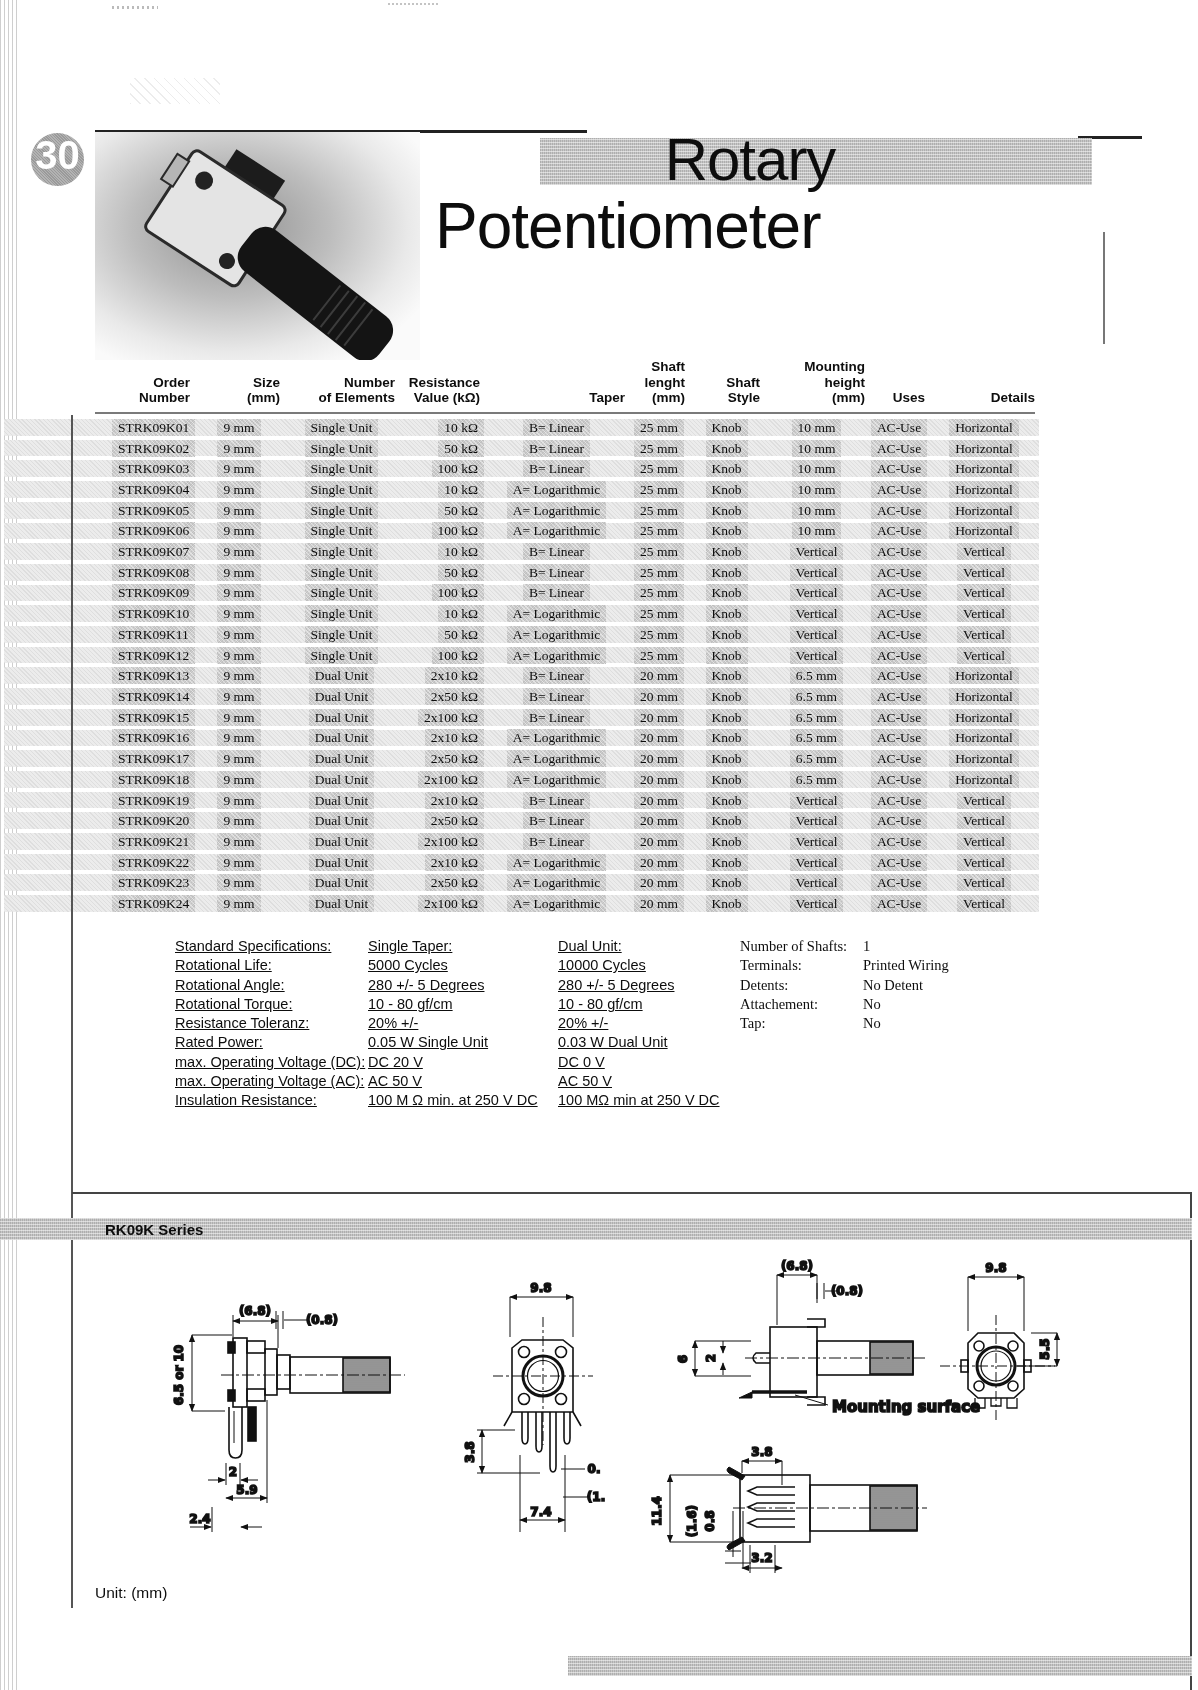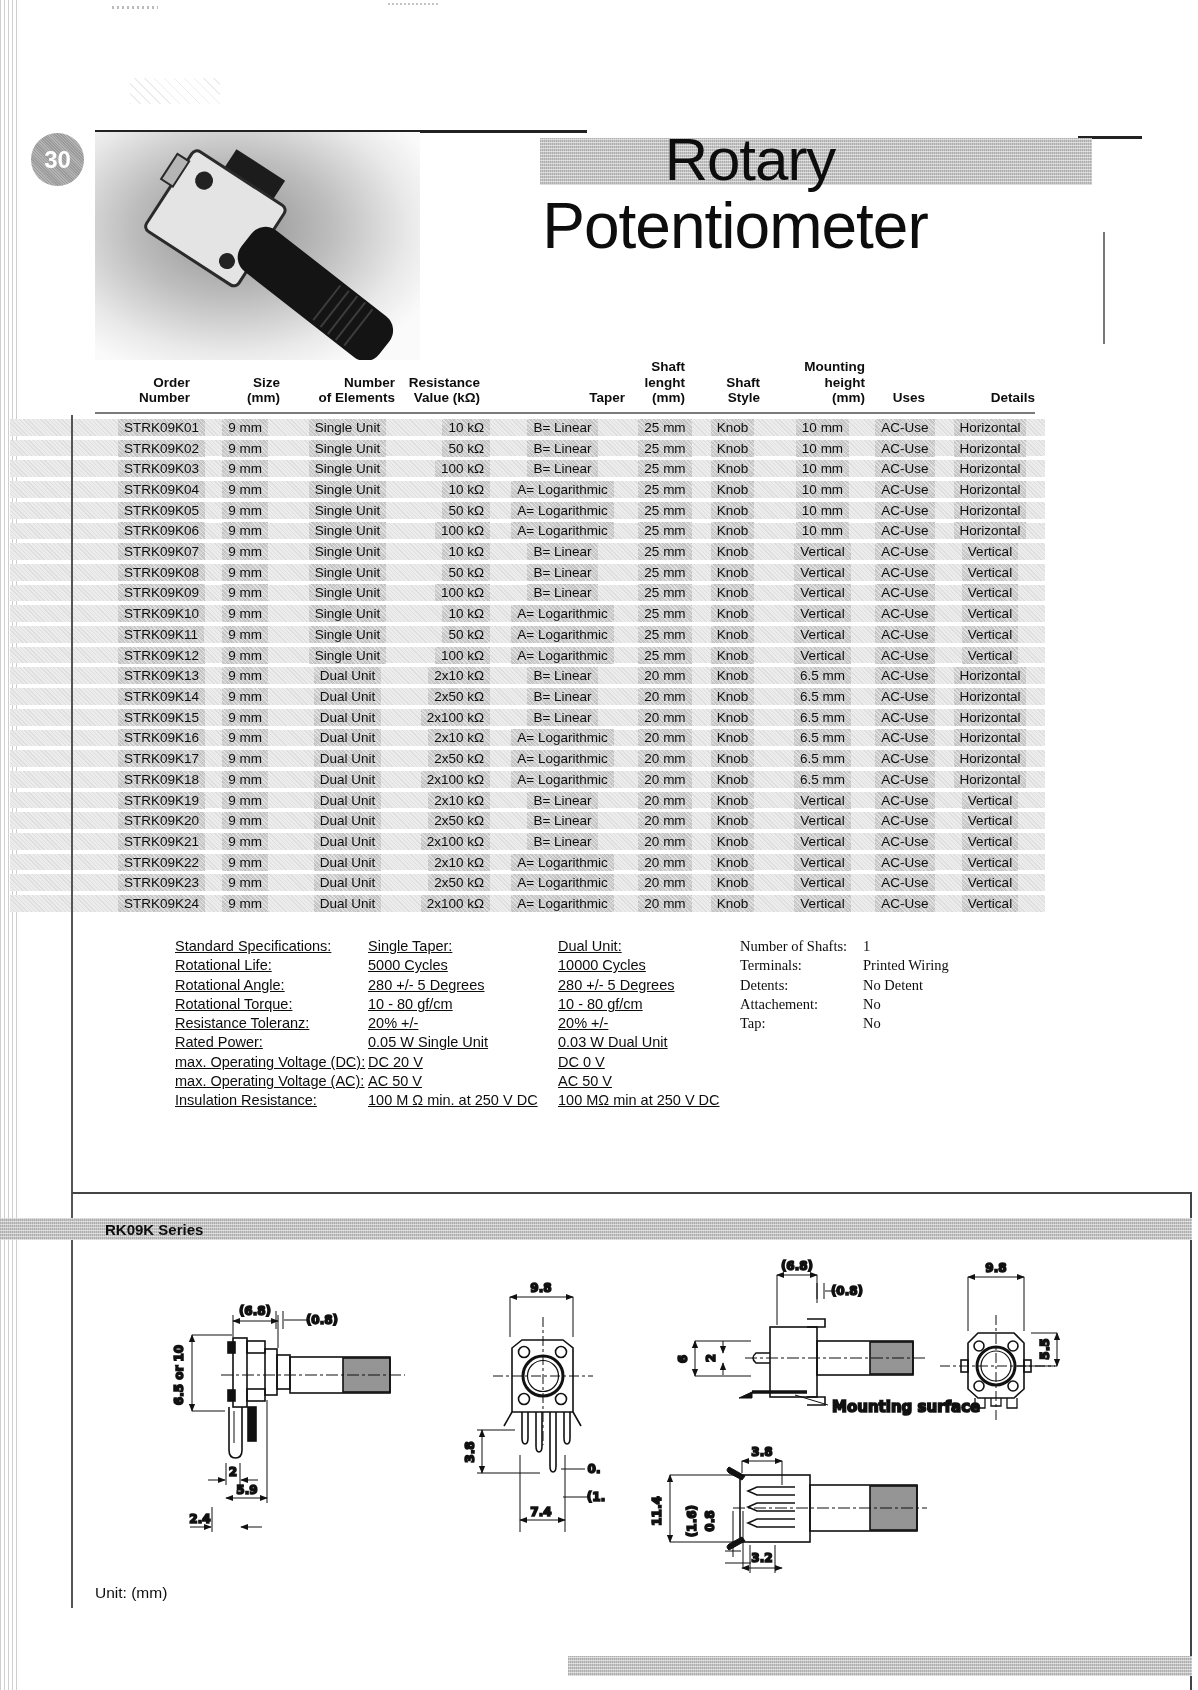--- a/index.html
+++ b/index.html
@@ -14,41 +14,41 @@
   .noise3{position:absolute;left:130px;top:78px;width:90px;height:26px;opacity:.5;
     background:repeating-linear-gradient(45deg,rgba(150,150,150,.35) 0 1px,transparent 1px 7px);}
 
   .hbar{background-color:#c6c6c6;
     background-image:repeating-linear-gradient(0deg,rgba(255,255,255,.5) 0 1px,transparent 1px 3px),
                      repeating-linear-gradient(90deg,rgba(0,0,0,.12) 0 1px,transparent 1px 2px);}
 
   .badge{position:absolute;left:31px;top:133px;width:53px;height:53px;border-radius:50%;
     background-color:#9a9a9a;
     background-image:repeating-linear-gradient(45deg,rgba(255,255,255,.25) 0 1px,transparent 1px 2px);
-    color:#fff;font-size:24px;font-weight:bold;display:flex;align-items:center;justify-content:center;}
+    color:#fff;font-size:40px;font-weight:bold;display:flex;justify-content:center;}
 
   .photo{position:absolute;left:95px;top:132px;width:325px;height:228px;}
   .photo-topline{position:absolute;left:95px;top:130px;width:492px;height:3px;background:#222;}
   .tr-shortline{position:absolute;left:1078px;top:136px;width:64px;height:3px;background:#222;}
   .r-mark{position:absolute;left:1103px;top:232px;width:2px;height:112px;background:#777;}
 
   .titlebar{position:absolute;left:540px;top:138px;width:552px;height:47px;}
   .t1{position:absolute;left:538px;top:128px;width:424px;text-align:center;
       font-size:60px;font-weight:400;letter-spacing:-1px;line-height:64px;}
-  .t2{position:absolute;left:435px;top:192px;width:600px;text-align:center;
+  .t2{position:absolute;left:435px;top:192px;width:600px;text-align:left;
       font-size:64px;font-weight:400;letter-spacing:-1px;line-height:68px;}
 
   
   .thead{position:absolute;left:95px;top:342px;width:940px;height:68px;display:grid;
     grid-template-columns:95px 90px 115px 85px 145px 60px 75px 105px 60px 110px;
     align-items:end;font-size:13.5px;font-weight:bold;line-height:1.15;padding-bottom:0;}
   .th{white-space:pre-line;text-align:right;padding-bottom:4px;}
   .hrule{position:absolute;left:95px;top:412px;width:940px;height:2px;background:#7a7a7a;}
 
-  .tbody{position:absolute;left:10px;top:417px;width:1004px;}
+  .tbody{position:absolute;left:4px;top:417px;width:1004px;font-family:Liberation Serif, serif;}
   .t-row{position:relative;height:20.71px;display:grid;
     grid-template-columns:95px 95px 90px 115px 85px 145px 60px 75px 105px 60px 110px;
     align-items:center;justify-items:center;font-size:13.5px;}
   .t-row::before{content:"";position:absolute;left:0;top:2px;bottom:2px;width:1035px;
     background-color:#ececec;
     background-image:repeating-linear-gradient(45deg,rgba(0,0,0,.06) 0 1px,transparent 1px 3px);}
   .td{position:relative;z-index:1;height:17px;line-height:17px;padding:0 6px;white-space:nowrap;
     background-color:#cfcfcf;
     background-image:repeating-linear-gradient(45deg,rgba(255,255,255,.45) 0 1px,transparent 1px 3px),
                      repeating-linear-gradient(-45deg,rgba(0,0,0,.07) 0 1px,transparent 1px 2px);}

